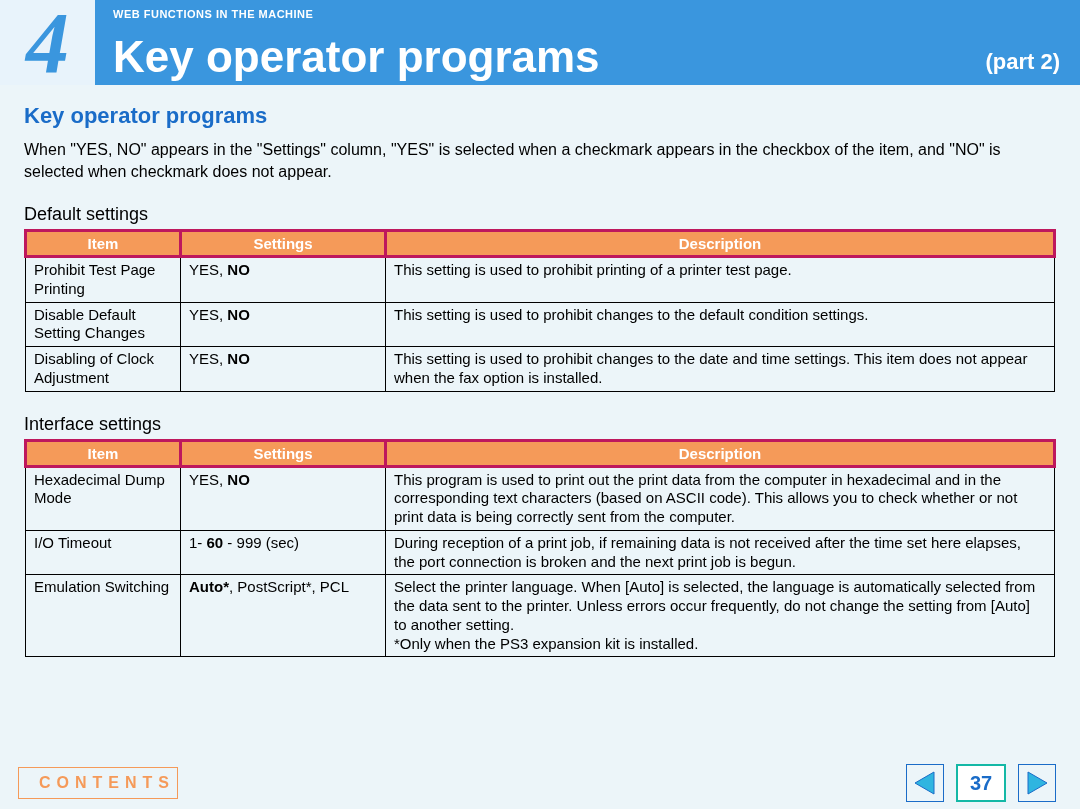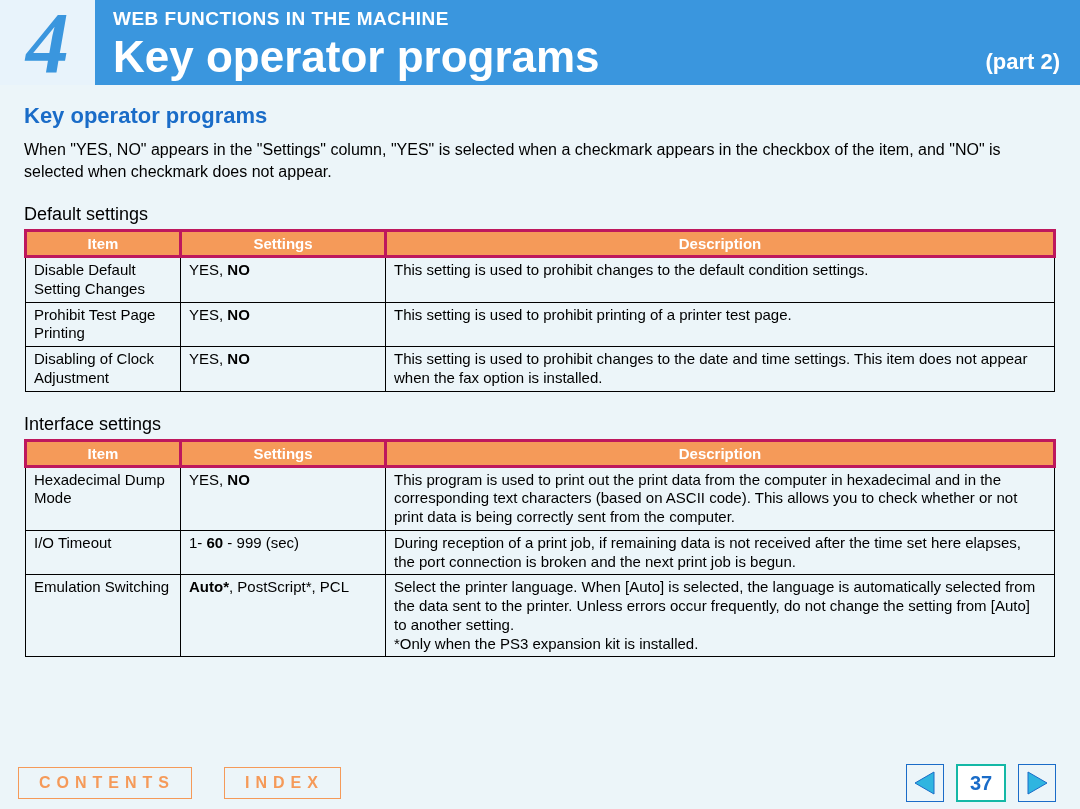--- a/index.html
+++ b/index.html
@@ -35,21 +35,21 @@
   }
   .banner-right {
     flex: 1;
     display: flex;
     flex-direction: column;
     justify-content: flex-end;
     padding: 6px 20px 6px 18px;
     position: relative;
   }
   .kicker {
-    font-size: 19px;
+    font-size: 11px;
     font-weight: bold;
     letter-spacing: 0.5px;
     color: #fff;
     position: absolute;
     top: 8px;
     left: 18px;
   }
   .banner-title {
     font-size: 44px;
     font-weight: bold;
@@ -116,21 +116,21 @@
     display: flex;
     align-items: center;
     padding: 0 18px;
   }
   .footer-btn {
     border: 1px solid #f59a59;
     color: #f59a59;
     background: transparent;
     font-weight: bold;
     letter-spacing: 6px;
-    padding: 6px 16px 6px 20px;
+    padding: 6px 2px 6px 20px;
     margin-right: 32px;
     font-size: 16px;
     cursor: pointer;
   }
   .footer-spacer { flex: 1; }
   .nav-tri {
     width: 38px;
     height: 38px;
     border: 1px solid #1a6cc8;
     display: flex;
@@ -176,28 +176,28 @@
   <table>
     <thead>
       <tr>
         <th class="col-item">Item</th>
         <th class="col-set">Settings</th>
         <th>Description</th>
       </tr>
     </thead>
     <tbody id="tbl-default">
         <tr>
+          <td>Prohibit Test Page Printing</td>
+          <td>YES, <b>NO</b></td>
+          <td>This setting is used to prohibit printing of a printer test page.</td>
+        </tr>
+        <tr>
           <td>Disable Default Setting Changes</td>
           <td>YES, <b>NO</b></td>
           <td>This setting is used to prohibit changes to the default condition settings.</td>
-        </tr>
-        <tr>
-          <td>Prohibit Test Page Printing</td>
-          <td>YES, <b>NO</b></td>
-          <td>This setting is used to prohibit printing of a printer test page.</td>
         </tr>
         <tr>
           <td>Disabling of Clock Adjustment</td>
           <td>YES, <b>NO</b></td>
           <td>This setting is used to prohibit changes to the date and time settings. This item does not appear when the fax option is installed.</td>
         </tr>
       </tbody>
   </table>
 
   <div class="subheading">Interface settings</div>
@@ -224,21 +224,20 @@
           <td>Emulation Switching</td>
           <td><b>Auto*</b>, PostScript*, PCL</td>
           <td>Select the printer language. When [Auto] is selected, the language is automatically selected from the data sent to the printer. Unless errors occur frequently, do not change the setting from [Auto] to another setting.<br>*Only when the PS3 expansion kit is installed.</td>
         </tr>
       </tbody>
   </table>
 </div>
 
 <div class="footer">
   <button class="footer-btn">CONTENTS</button>
-  <button class="footer-btn">INDEX</button>
   <div class="footer-spacer"></div>
   <div class="nav-tri">
     <svg width="26" height="26">
       <polygon points="22,2 22,24 3,13" fill="#2fb5e0" stroke="#1a6cc8" stroke-width="1"></polygon>
     </svg>
   </div>
   <div class="pagenum-box">37</div>
   <div class="nav-tri">
     <svg width="26" height="26">
       <polygon points="4,2 4,24 23,13" fill="#2fb5e0" stroke="#1a6cc8" stroke-width="1"></polygon>

